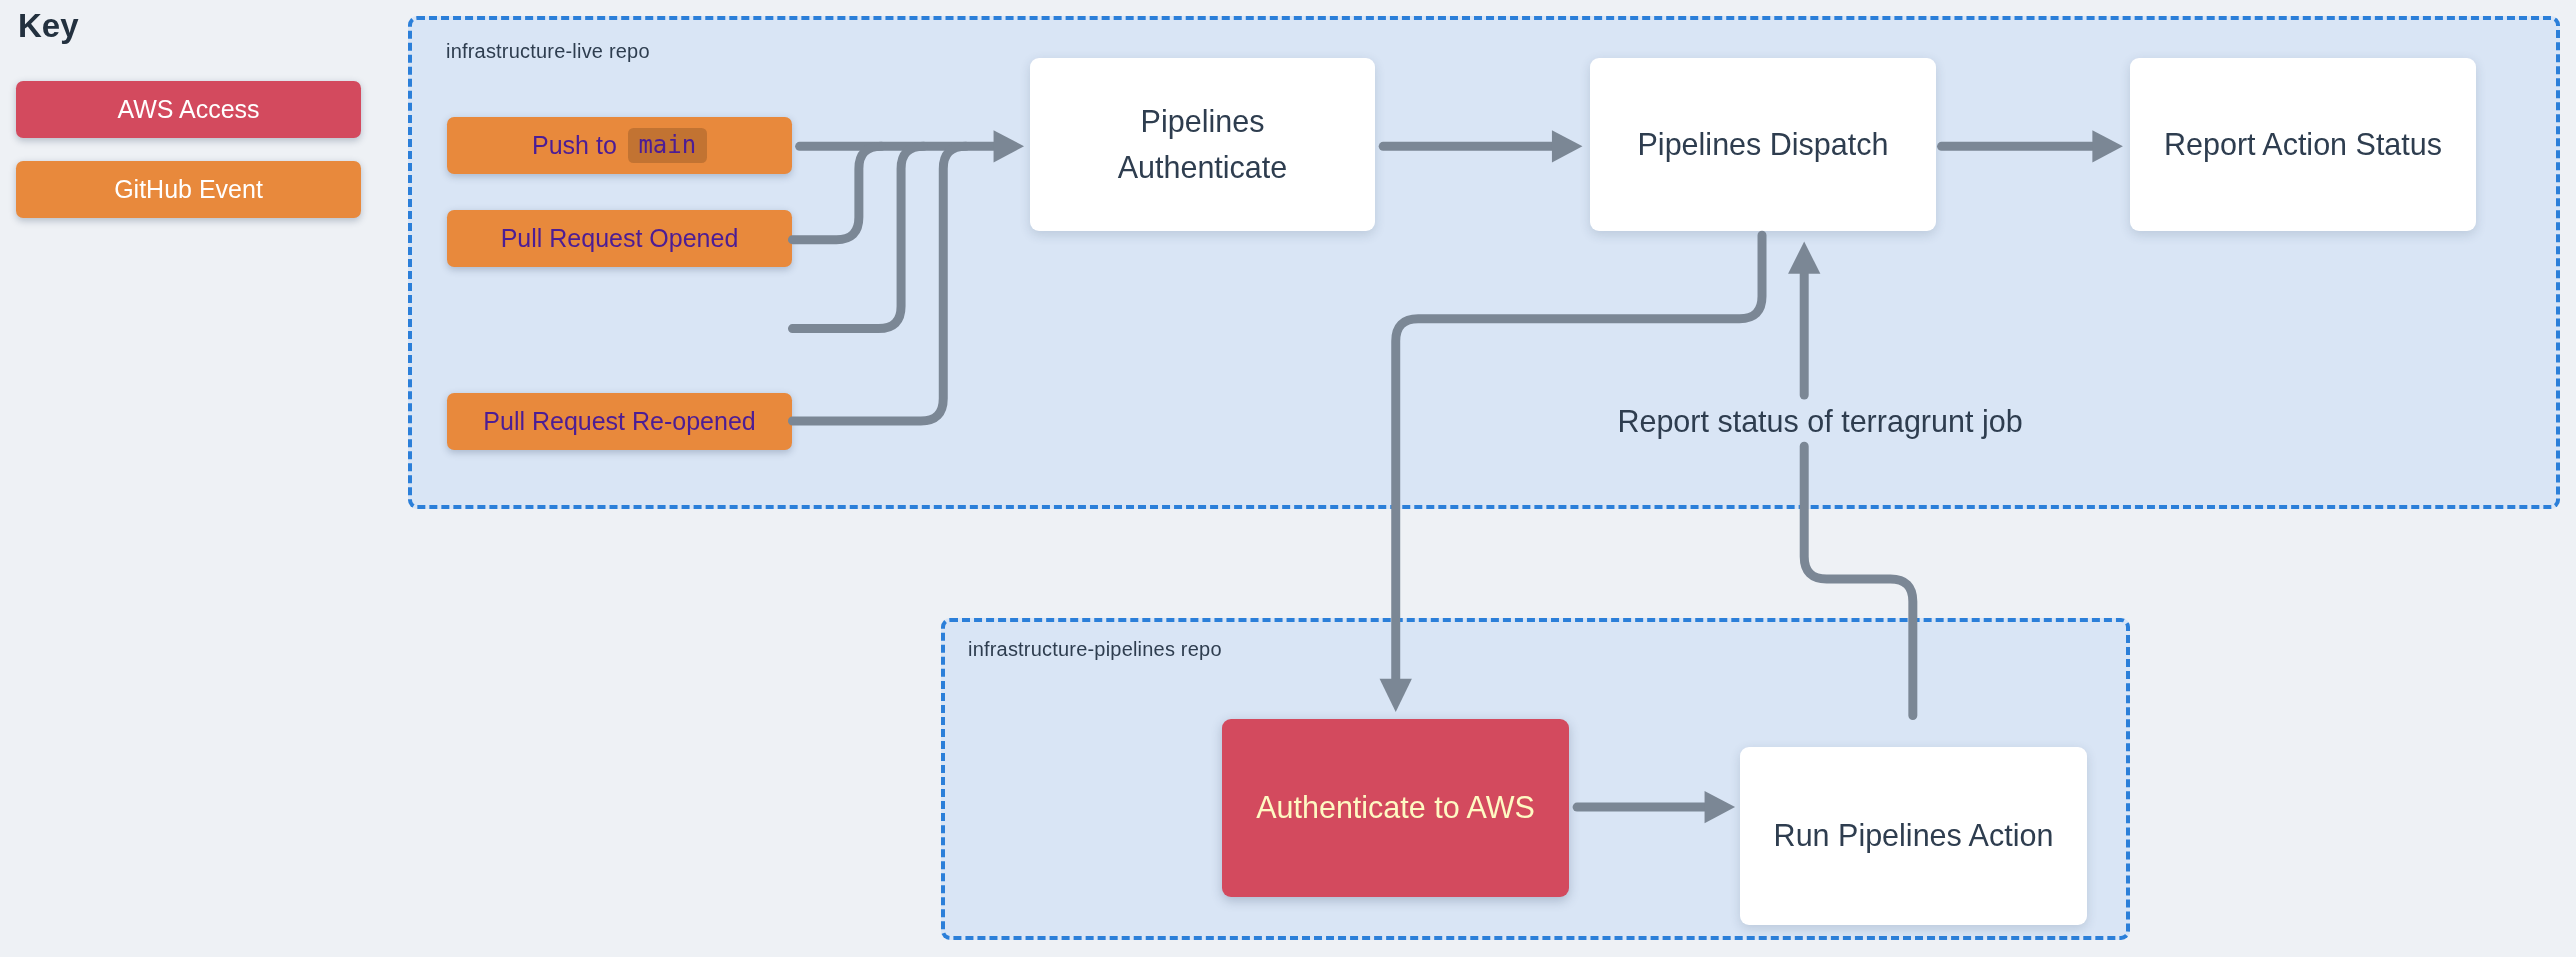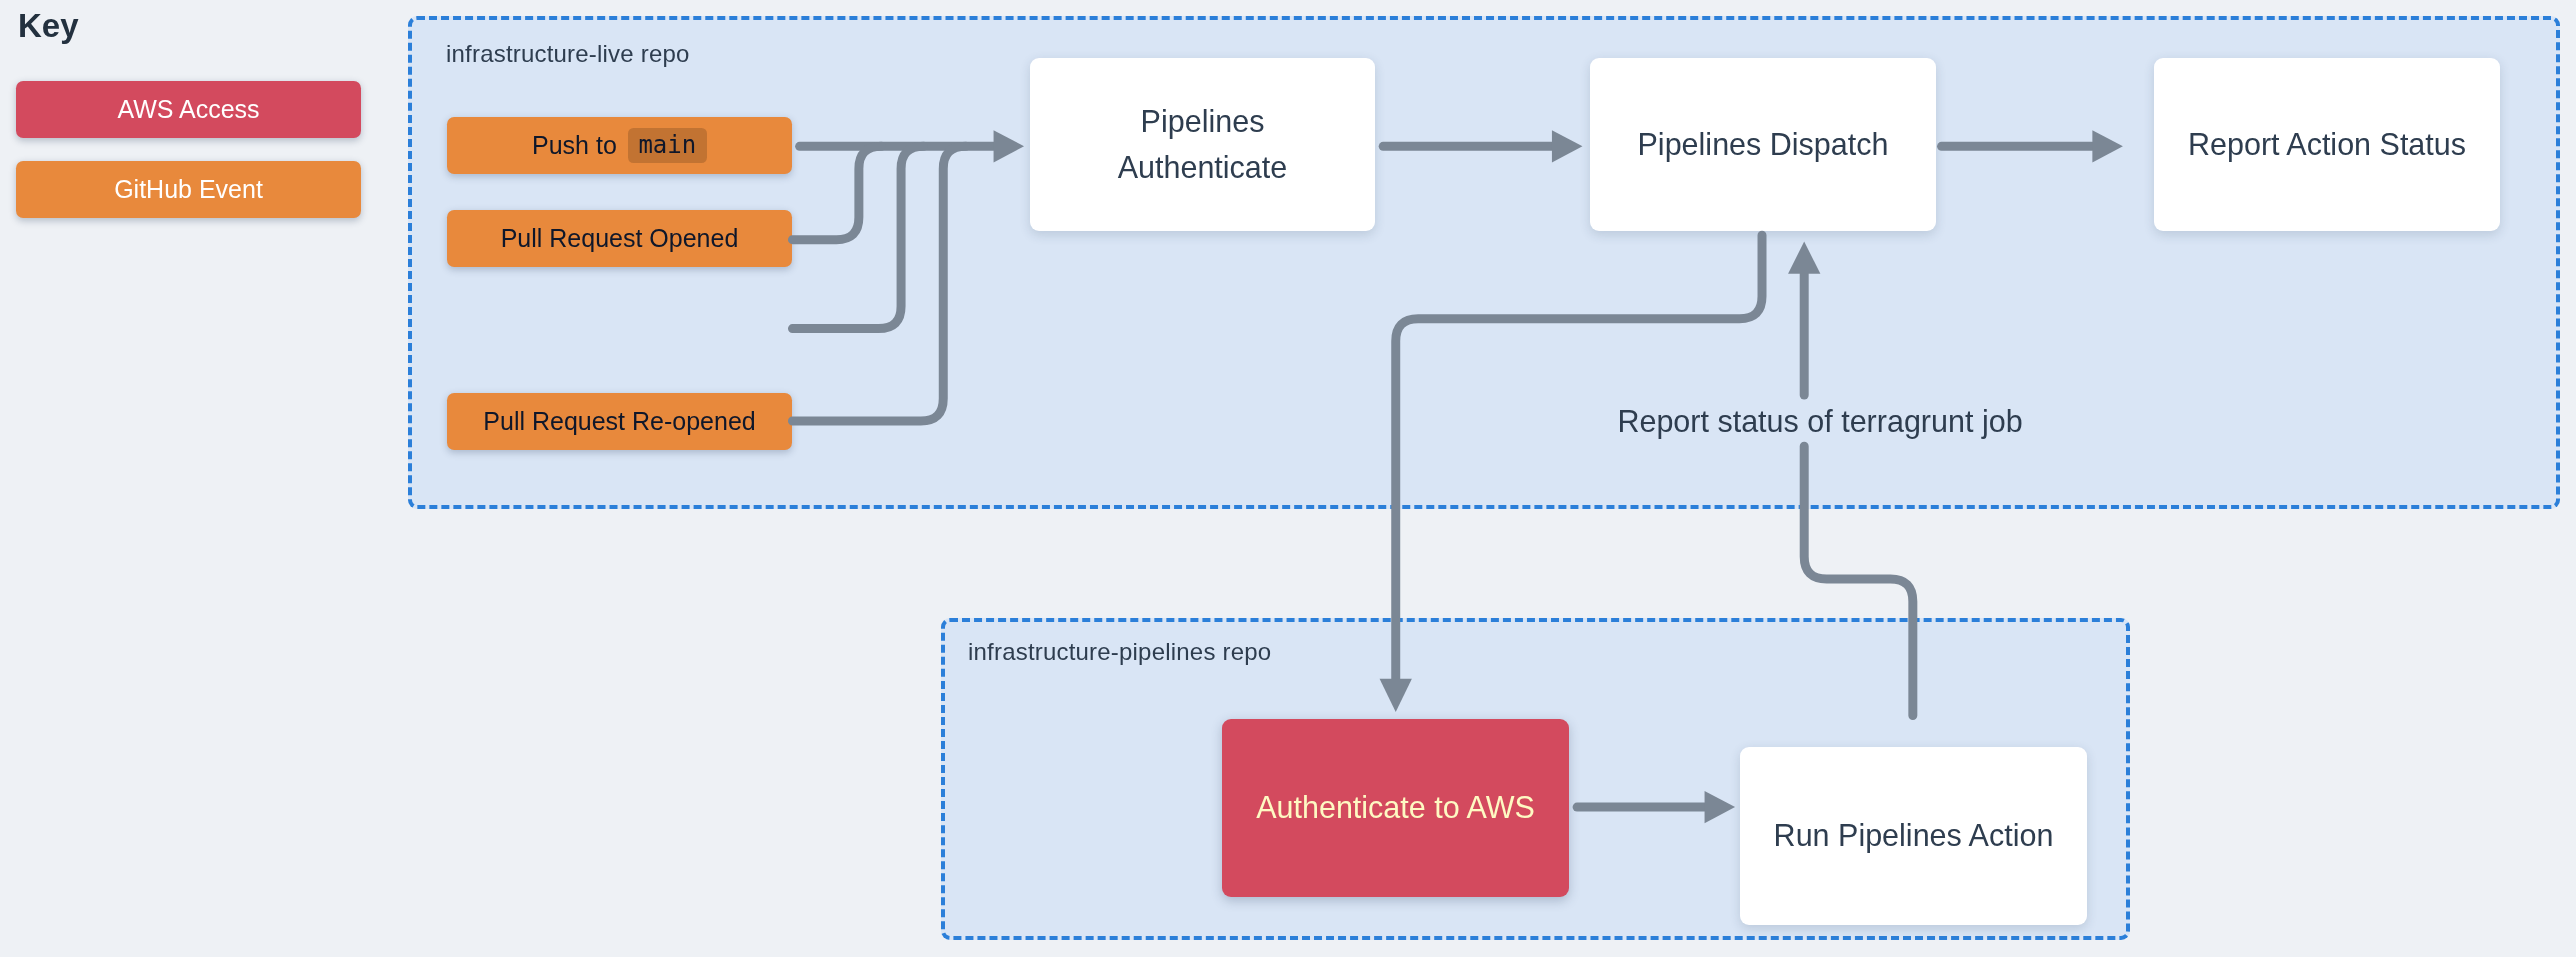--- a/index.html
+++ b/index.html
@@ -39,31 +39,31 @@
 
   .repo-box{
     position:absolute;
     background:var(--repo-fill);
     border:4.5px dashed var(--repo-border);
     border-radius:9px;
   }
   .repo-live{left:408px;top:16px;width:2152px;height:493px;}
   .repo-pipelines{left:941px;top:618px;width:1189px;height:322px;}
   .repo-label{
-    position:absolute;font-size:24px;color:var(--text-dark);
+    position:absolute;font-size:20px;color:var(--text-dark);
     letter-spacing:0.2px;
   }
   .repo-label-live{left:446px;top:40px;}
   .repo-label-pipelines{left:968px;top:638px;}
 
   .event-btn{
     position:absolute;left:447px;width:345px;height:57px;
     background:var(--github-event);border-radius:7.2px;
     display:flex;align-items:center;justify-content:center;
-    color:#0f172a;font-size:25px;
+    color:#4c1d95;font-size:25px;
     box-shadow:0 2.7px 7.2px rgba(40,60,90,.25);
     white-space:nowrap;
   }
   .event-push{top:117px;}
   .event-opened{top:210px;}
   .event-synced{top:299px;}
   .event-reopened{top:393px;}
   .code-chip{
     display:inline-block;margin-left:10.8px;
     background:var(--github-event-chip);
@@ -74,21 +74,21 @@
 
   .node{
     position:absolute;border-radius:9px;
     display:flex;align-items:center;justify-content:center;text-align:center;
     font-size:30.5px;line-height:1.5;
     background:var(--node-fill);color:var(--text-dark);
     box-shadow:0 3.6px 10.8px rgba(40,60,90,.16);
   }
   .node-orchestrate{left:1030px;top:58px;width:345px;height:173px;padding:0 56px;}
   .node-dispatch{left:1590px;top:58px;width:346px;height:173px;}
-  .node-report{left:2130px;top:58px;width:346px;height:173px;margin-left:24px;}
+  .node-report{left:2130px;top:58px;width:346px;height:173px;}
   .node-auth{left:1222px;top:719px;width:347px;height:178px;background:var(--aws-access);color:#fef9c3;box-shadow:0 3.6px 10.8px rgba(40,60,90,.25);}
   .node-run{left:1740px;top:719px;width:347px;height:178px;margin-top:28px;}
 
   .annotation{
     position:absolute;left:1820px;top:404px;transform:translateX(-50%);
     font-size:30.5px;color:var(--text-dark);white-space:nowrap;
   }
 
   svg.wires{position:absolute;left:0;top:0;pointer-events:none;}
   svg.wires path{stroke:var(--arrow);stroke-width:10;fill:none;stroke-linecap:round;}

